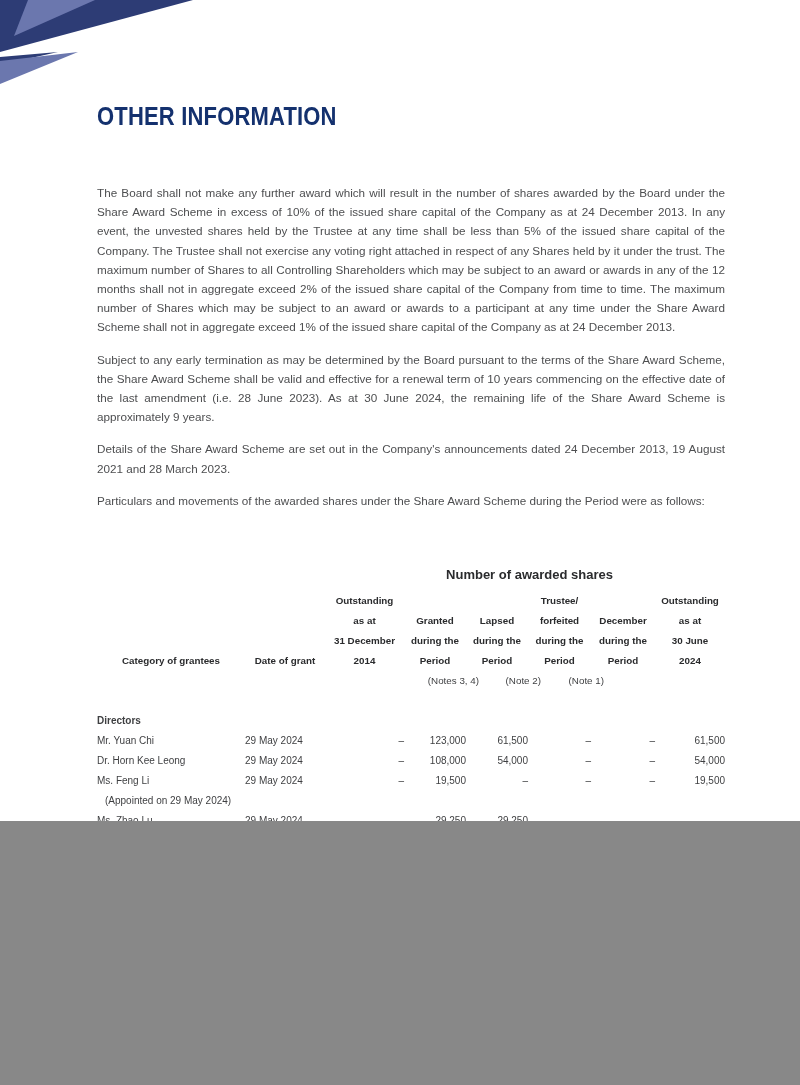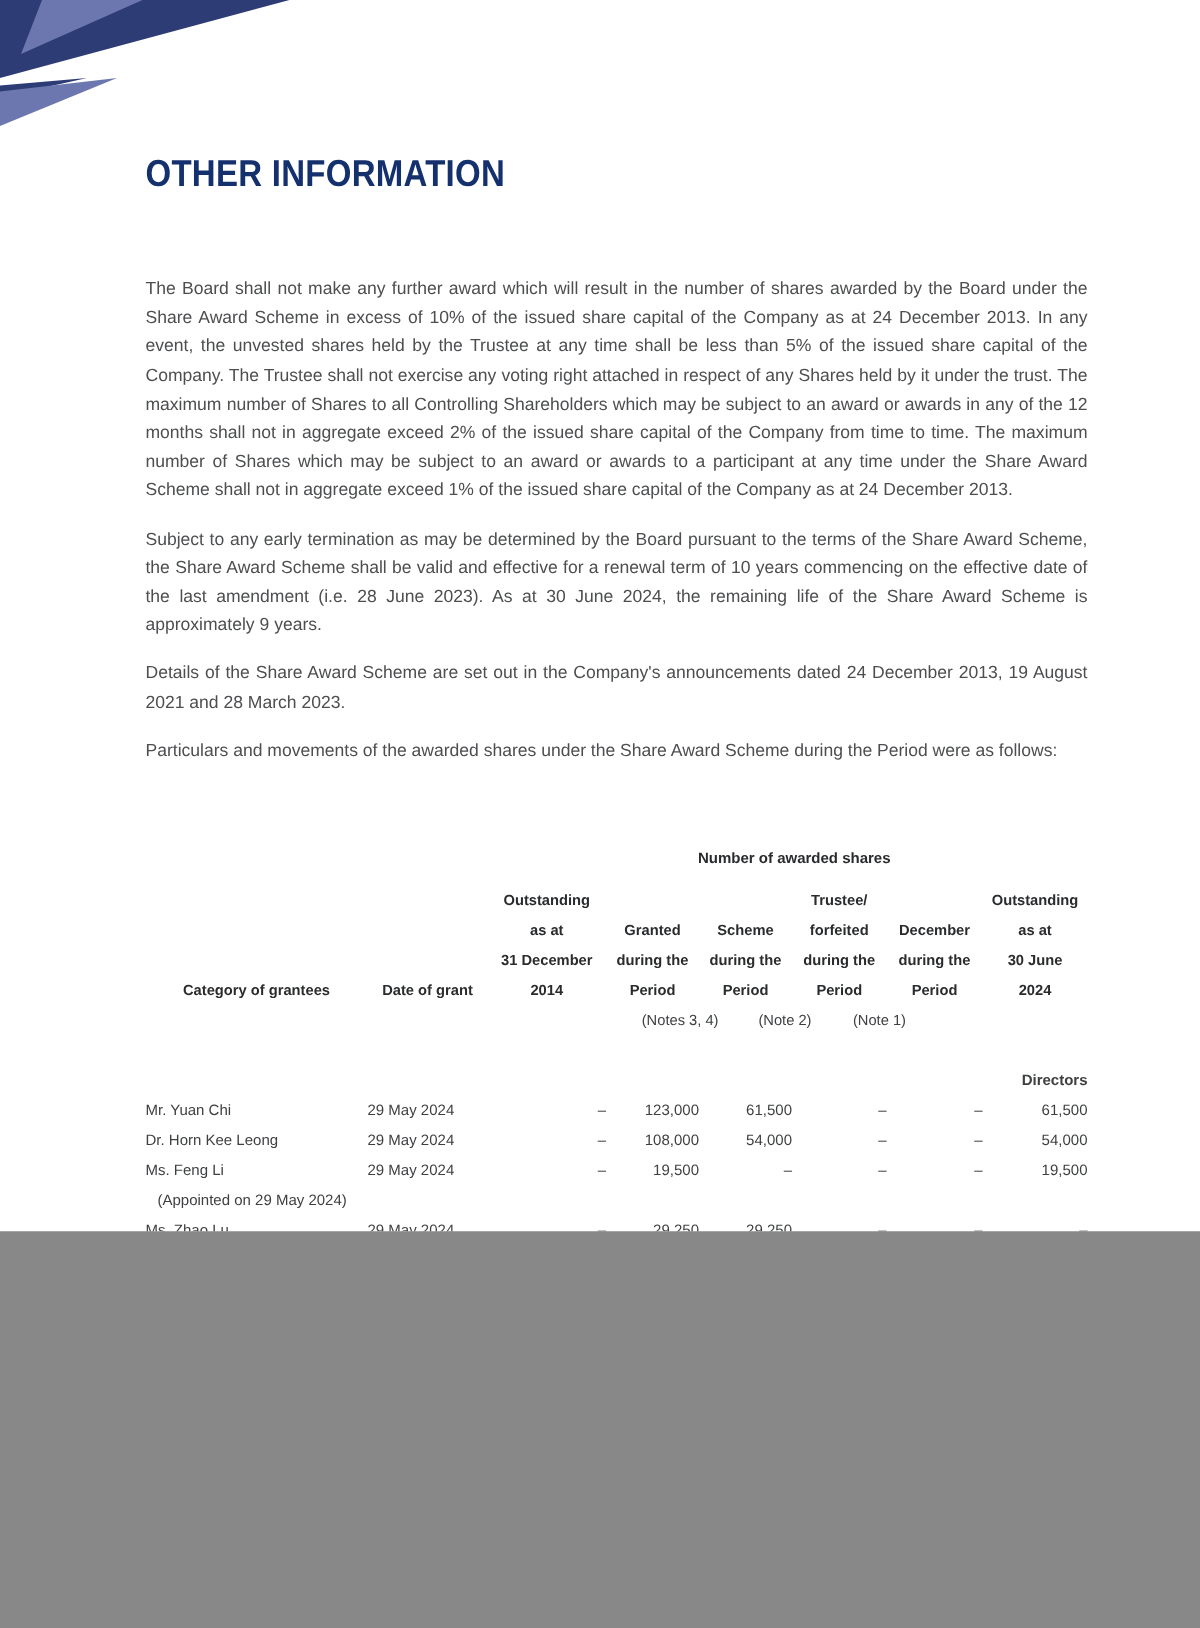--- a/index.html
+++ b/index.html
@@ -39,29 +39,29 @@
     text-align:justify;
   }
   .content p:last-child{margin-bottom:0;}
 
   
   .awards{position:absolute;left:97px;top:567px;width:628px;
     border-collapse:collapse;table-layout:fixed;
     font-size:10px;color:#3e3f41;}
   .awards td,.awards th{padding:0;margin:0;font-weight:400;}
   .awards .group-row td{height:24px;vertical-align:top;}
-  .awards .group-label{text-align:center;font-weight:700;color:#2a2b2d;font-size:10px;}
+  .awards .group-label{text-align:center;font-weight:700;color:#2a2b2d;font-size:13px;}
   .awards th{height:100px;vertical-align:bottom;font-size:9.8px;color:#2a2b2d;}
   .awards th .hl{line-height:20px;height:20px;font-weight:700;white-space:nowrap;text-align:center;}
   .awards th .hnote{line-height:20px;height:20px;font-weight:400;color:#3e3f41;
     position:relative;right:-13px;white-space:nowrap;}
   .awards th .hsp{line-height:20px;height:20px;}
   .awards .colL{text-align:left;}
   .awards .colR{text-align:right;}
-  .awards tbody td{height:20px;line-height:20px;white-space:nowrap;text-align:right;}
+  .awards tbody td{height:20px;line-height:20px;white-space:nowrap;}
   .awards .section-row td{padding-top:20px;font-weight:700;}
   .awards .sub td{padding-left:8px;}
 
   
   .f1{left:0;top:0;width:800px;height:1085px;background:#9aa3c8;
     clip-path:polygon(0 928px,120px 988px,492px 1080px,492px 1085px,0 1085px);}
   .f2{left:0;top:0;width:800px;height:1085px;background:#7e88b9;
     clip-path:polygon(0 962px,480px 1085px,0 1085px);}
   .f3{left:0;top:0;width:800px;height:1085px;background:#5d6aa4;
     clip-path:polygon(0 988px,300px 1028px,492px 1078px,440px 1085px,0 1085px);}
@@ -136,21 +136,21 @@
           <div class="hl">2014</div>
           <div class="hsp">&nbsp;</div>
         </th>
         <th class="colR">
           <div class="hl">Granted</div>
           <div class="hl">during the</div>
           <div class="hl">Period</div>
           <div class="hnote">(Notes 3, 4)</div>
         </th>
         <th class="colR">
-          <div class="hl">Scheme</div>
+          <div class="hl">Lapsed</div>
           <div class="hl">during the</div>
           <div class="hl">Period</div>
           <div class="hnote">(Note 2)</div>
         </th>
         <th class="colR">
           <div class="hl">Trustee/</div>
           <div class="hl">forfeited</div>
           <div class="hl">during the</div>
           <div class="hl">Period</div>
           <div class="hnote">(Note 1)</div>

